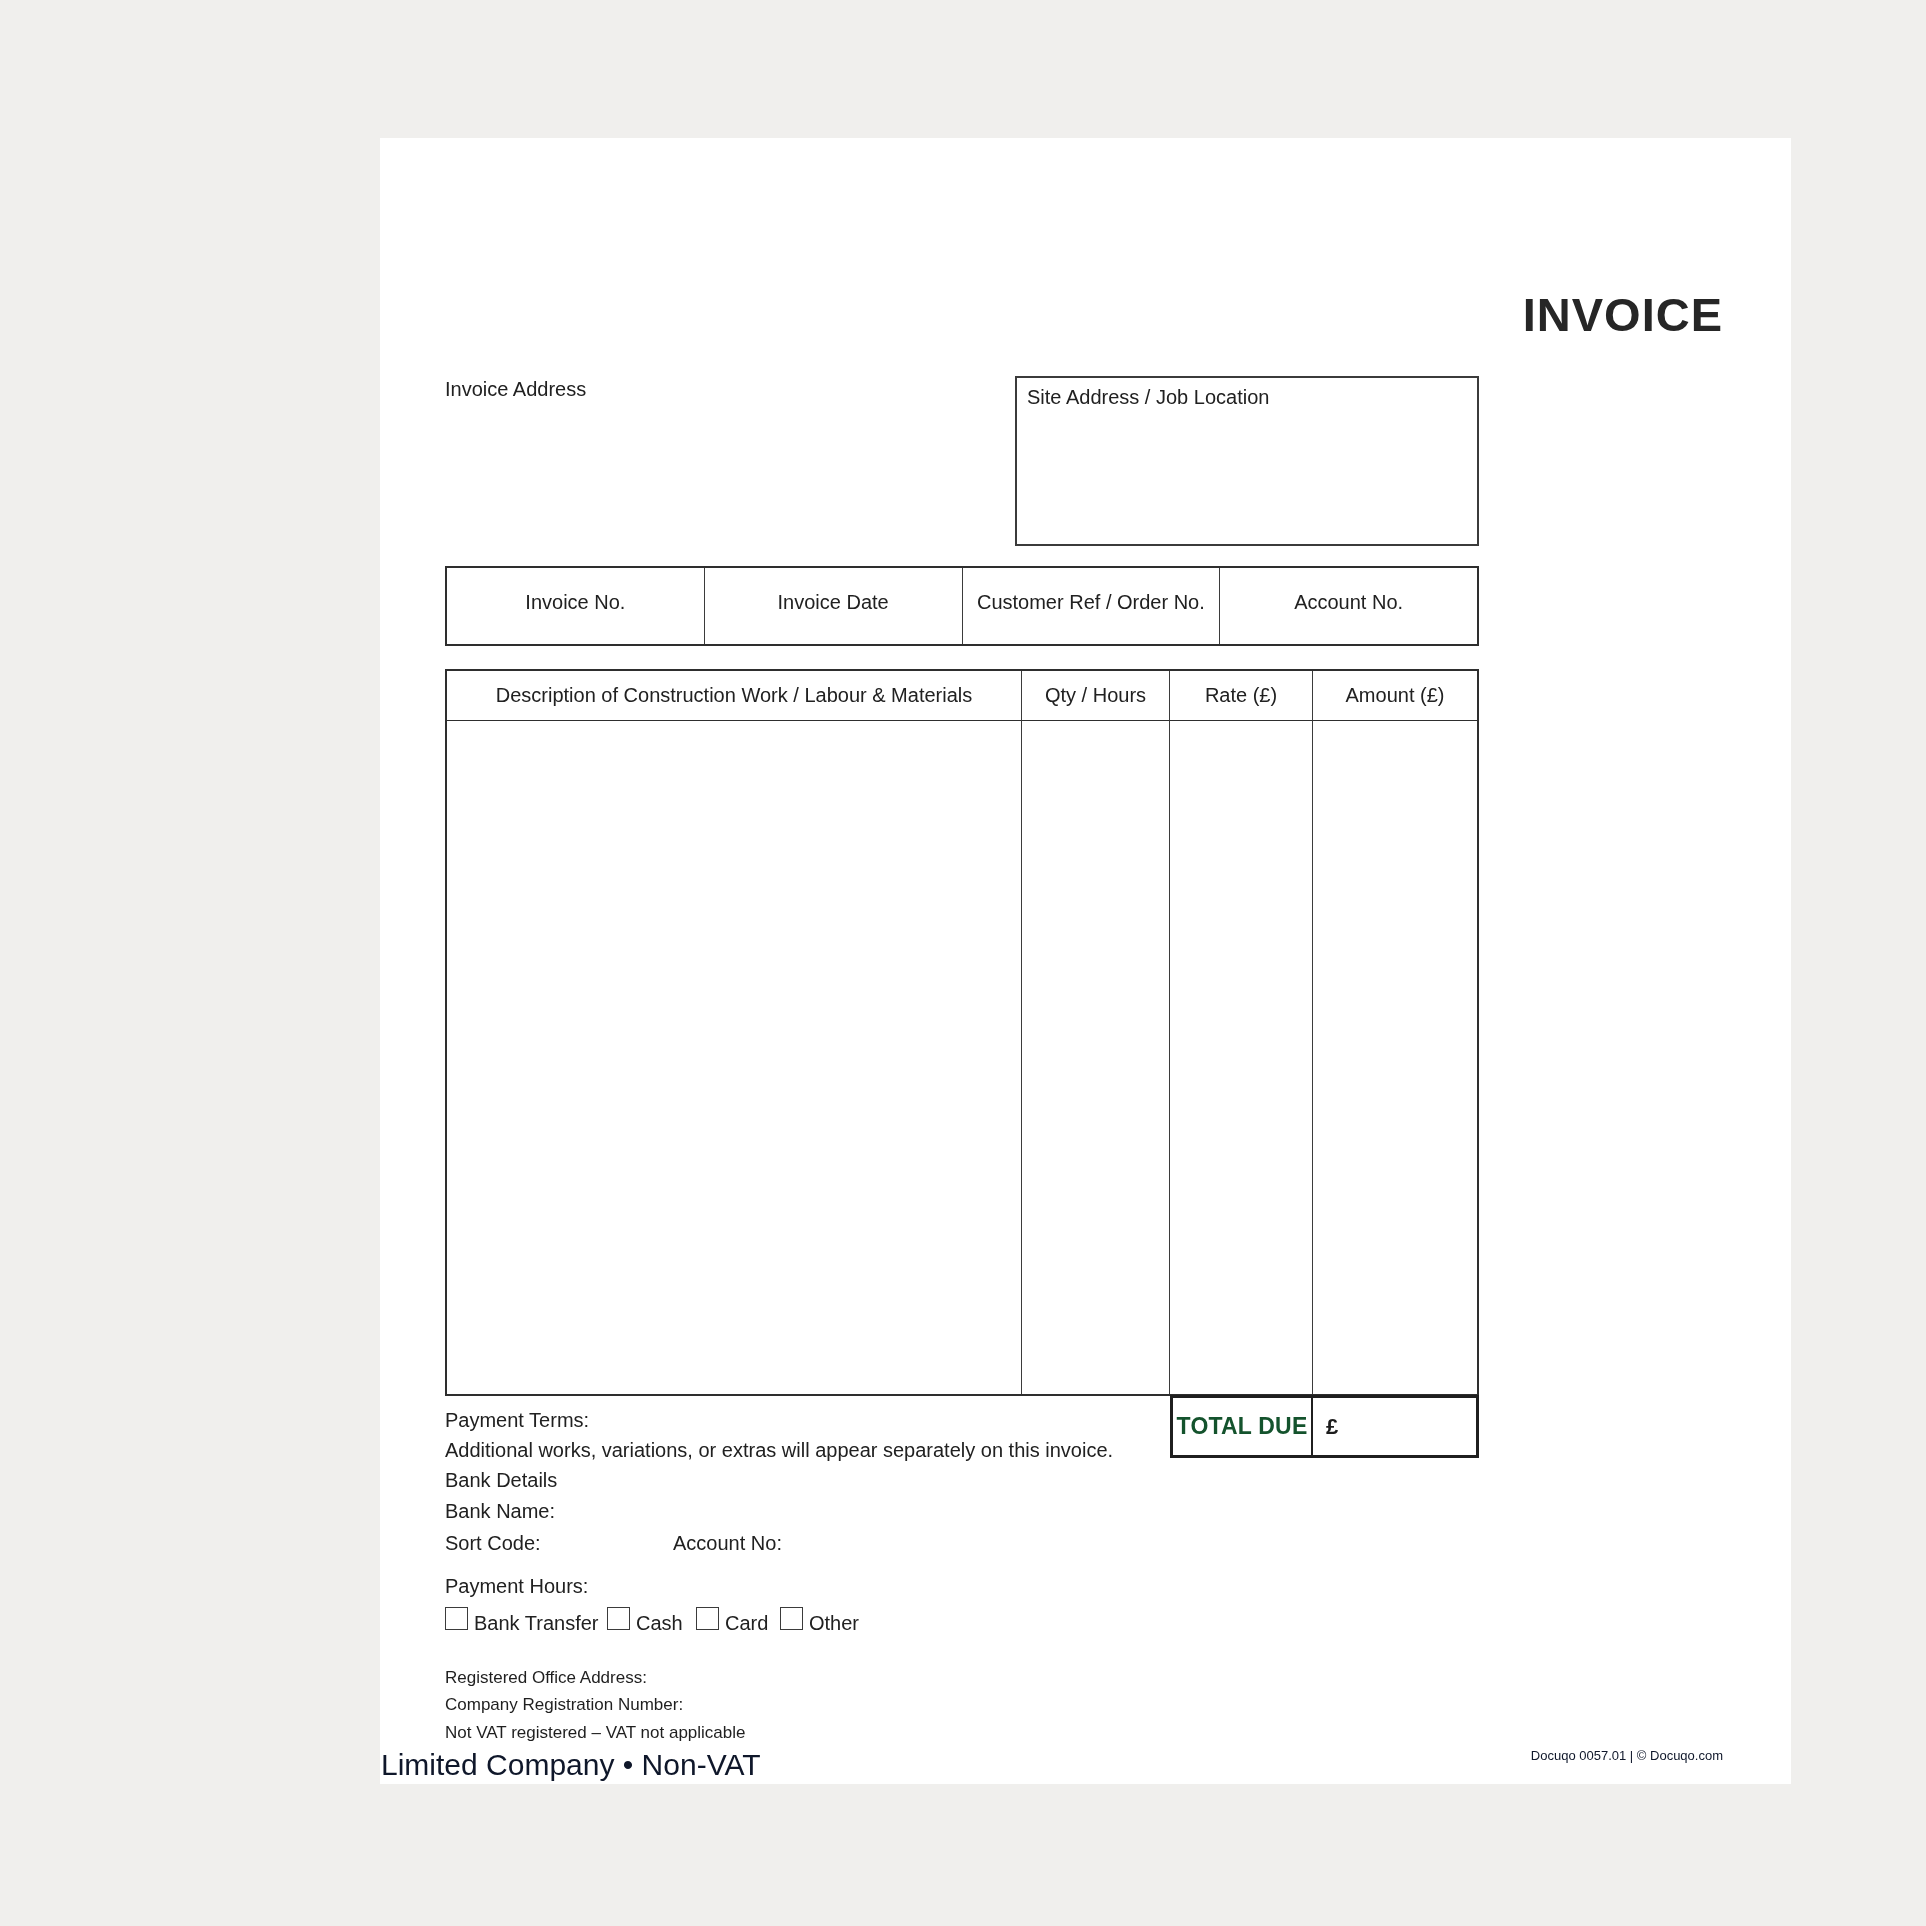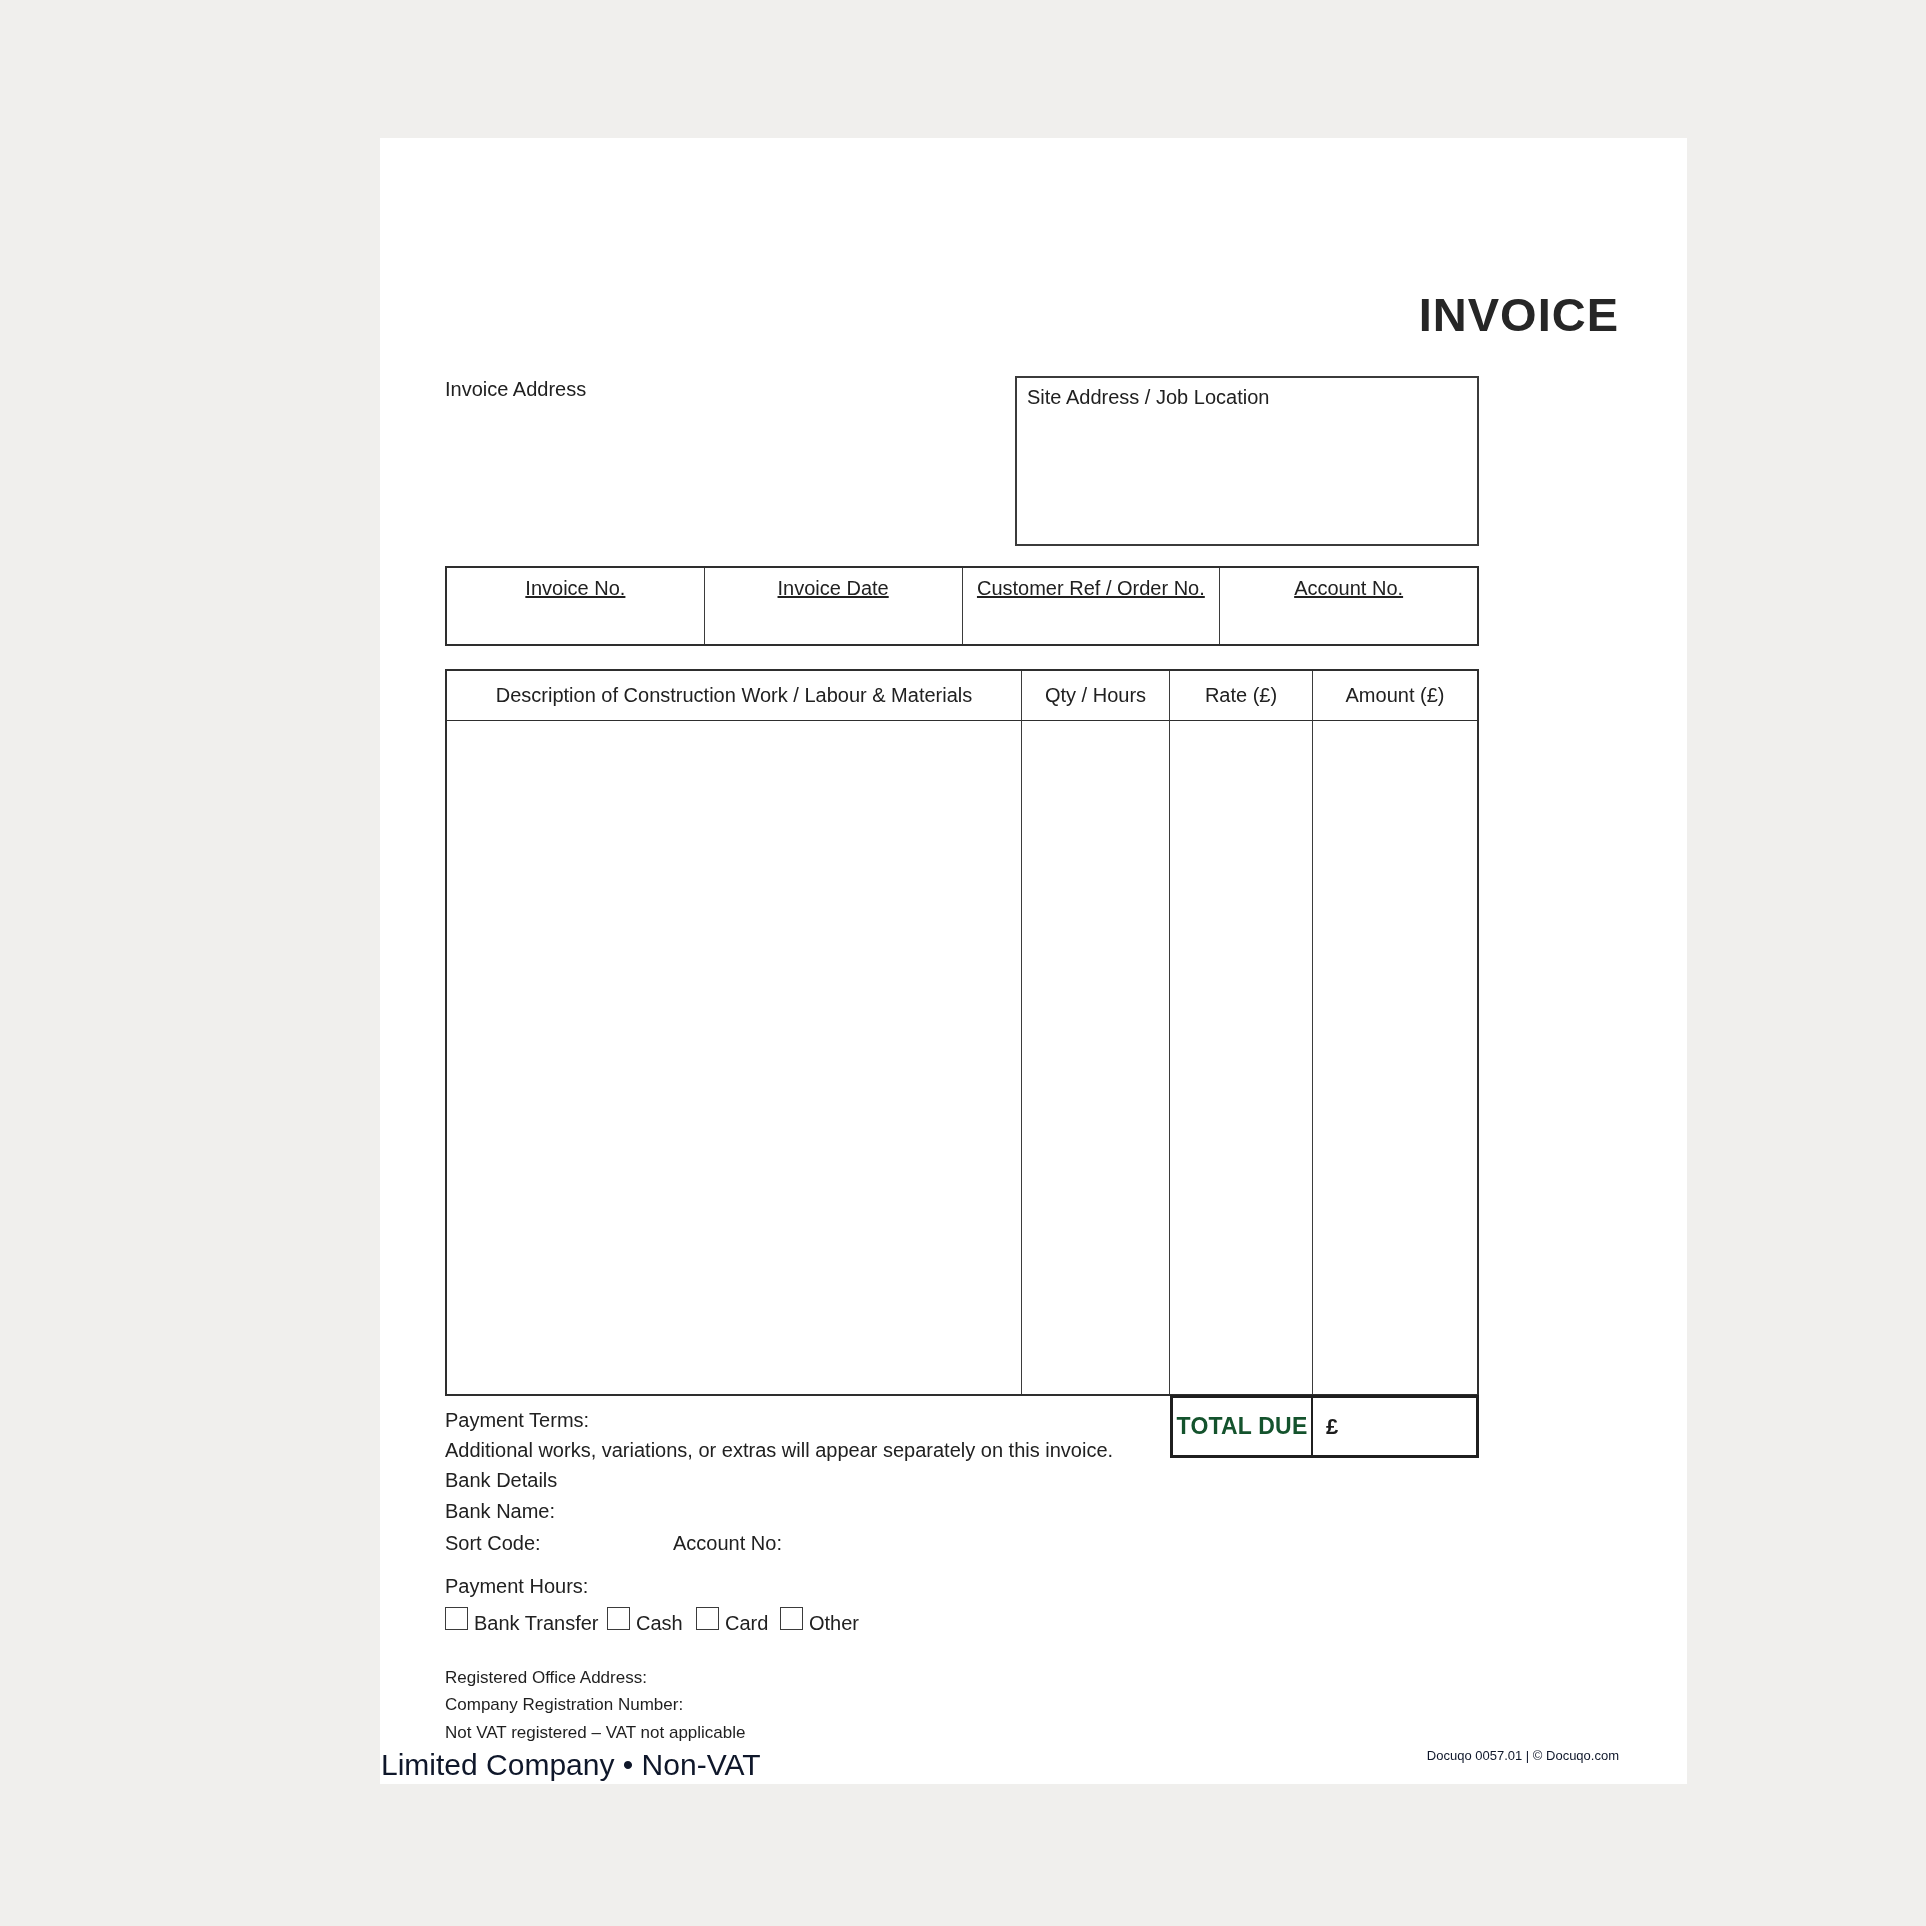--- a/index.html
+++ b/index.html
@@ -7,21 +7,21 @@
   body {
     background: #f0efed;
     font-family: "Liberation Sans", "DejaVu Sans", sans-serif;
     color: #212121;
     position: relative;
     overflow: hidden;
   }
   .page {
     position: absolute;
     left: 380px; top: 138px;
-    width: 1307px; height: 1646px;
+    width: 1411px; height: 1646px;
     background: #ffffff;
   }
   .abs { position: absolute; }
 
   .title {
     position: absolute;
     right: 68px; top: 149px;
     font-size: 47px;
     font-weight: 700;
     letter-spacing: 1px;
@@ -43,23 +43,22 @@
   .info-table {
     left: 65px; top: 428px;
     width: 1034px; height: 80px;
     border: 2px solid #2e2e2e;
     display: flex;
   }
   .info-cell {
     flex: 1 1 0;
     border-right: 1.5px solid #3b3b3b;
     text-align: center;
-    padding-top: 9px;
+    padding-top: 23px;
     font-size: 20px;
-    text-decoration: underline;
   }
   .info-cell:last-child { border-right: none; }
 
   
   .items-table {
     left: 65px; top: 531px;
     width: 1034px; height: 727px;
     border: 2px solid #2e2e2e;
     border-bottom-width: 2.5px;
     display: grid;

